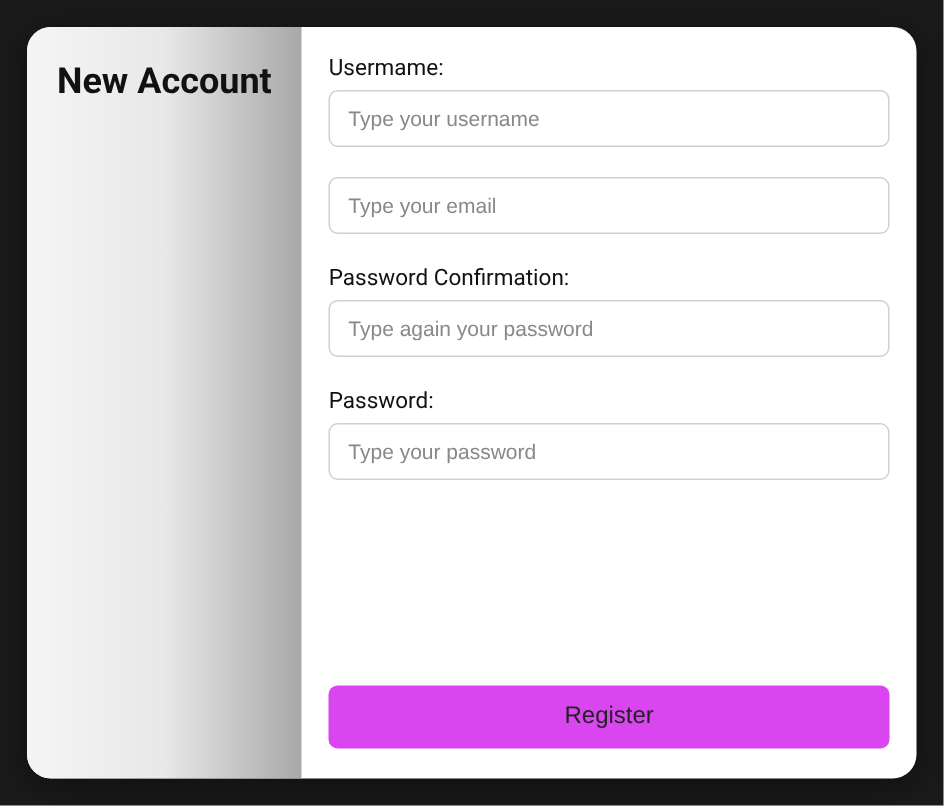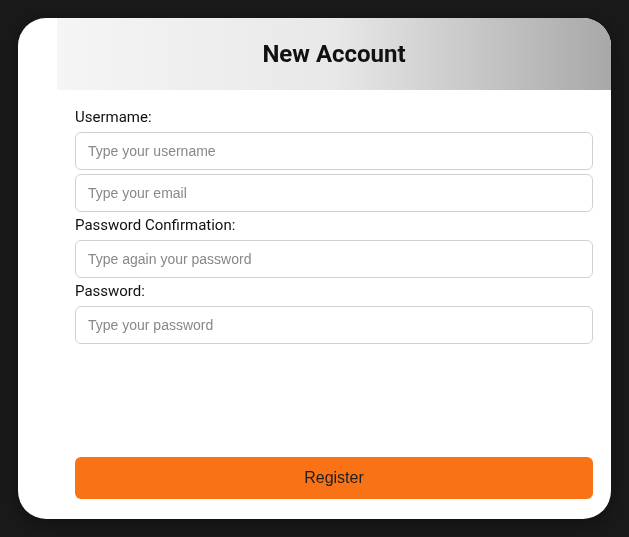--- a/index.html
+++ b/index.html
@@ -12,47 +12,46 @@
       background: #1a1a1a;
       width: 629px;
       height: 537px;
       display: flex;
       align-items: center;
       justify-content: center;
       padding: 18px;
     }
     .card {
       background: #ffffff;
-      border-radius: 28px;
+      border-radius: 16px;
       width: 100%;
       height: 100%;
       overflow: hidden;
       box-shadow: 0 4px 20px rgba(0,0,0,0.4);
       display: flex;
-      flex-direction: column;
-      padding-left: 39px;
+      flex-direction: row;
     }
     .card-header {
       background: linear-gradient(to right, #f5f5f5, #e8e8e8, #a8a8a8);
       padding: 22px 20px;
       text-align: center;
     }
     .card-header h1 {
       font-size: 24px;
       font-weight: 700;
       color: #111;
     }
     .card-body {
       padding: 18px 18px 20px 18px;
       display: flex;
       flex-direction: column;
       flex: 1;
     }
     .form-group {
-      margin-bottom: 4px;
+      margin-bottom: 20px;
     }
     .form-group label {
       display: block;
       font-size: 15px;
       color: #111;
       margin-bottom: 6px;
     }
     .form-group input {
       width: 100%;
       padding: 10px 12px;
@@ -66,21 +65,21 @@
     .form-group input::placeholder {
       color: #888;
     }
     .spacer {
       flex: 1;
     }
     .register-btn {
       width: 100%;
       padding: 12px;
       font-size: 16px;
-      background: #f97316;
+      background: #d946ef;
       border: none;
       border-radius: 6px;
       color: #222;
       cursor: pointer;
     }
   </style>
 </head>
 <body>
 
 <div class="card">

